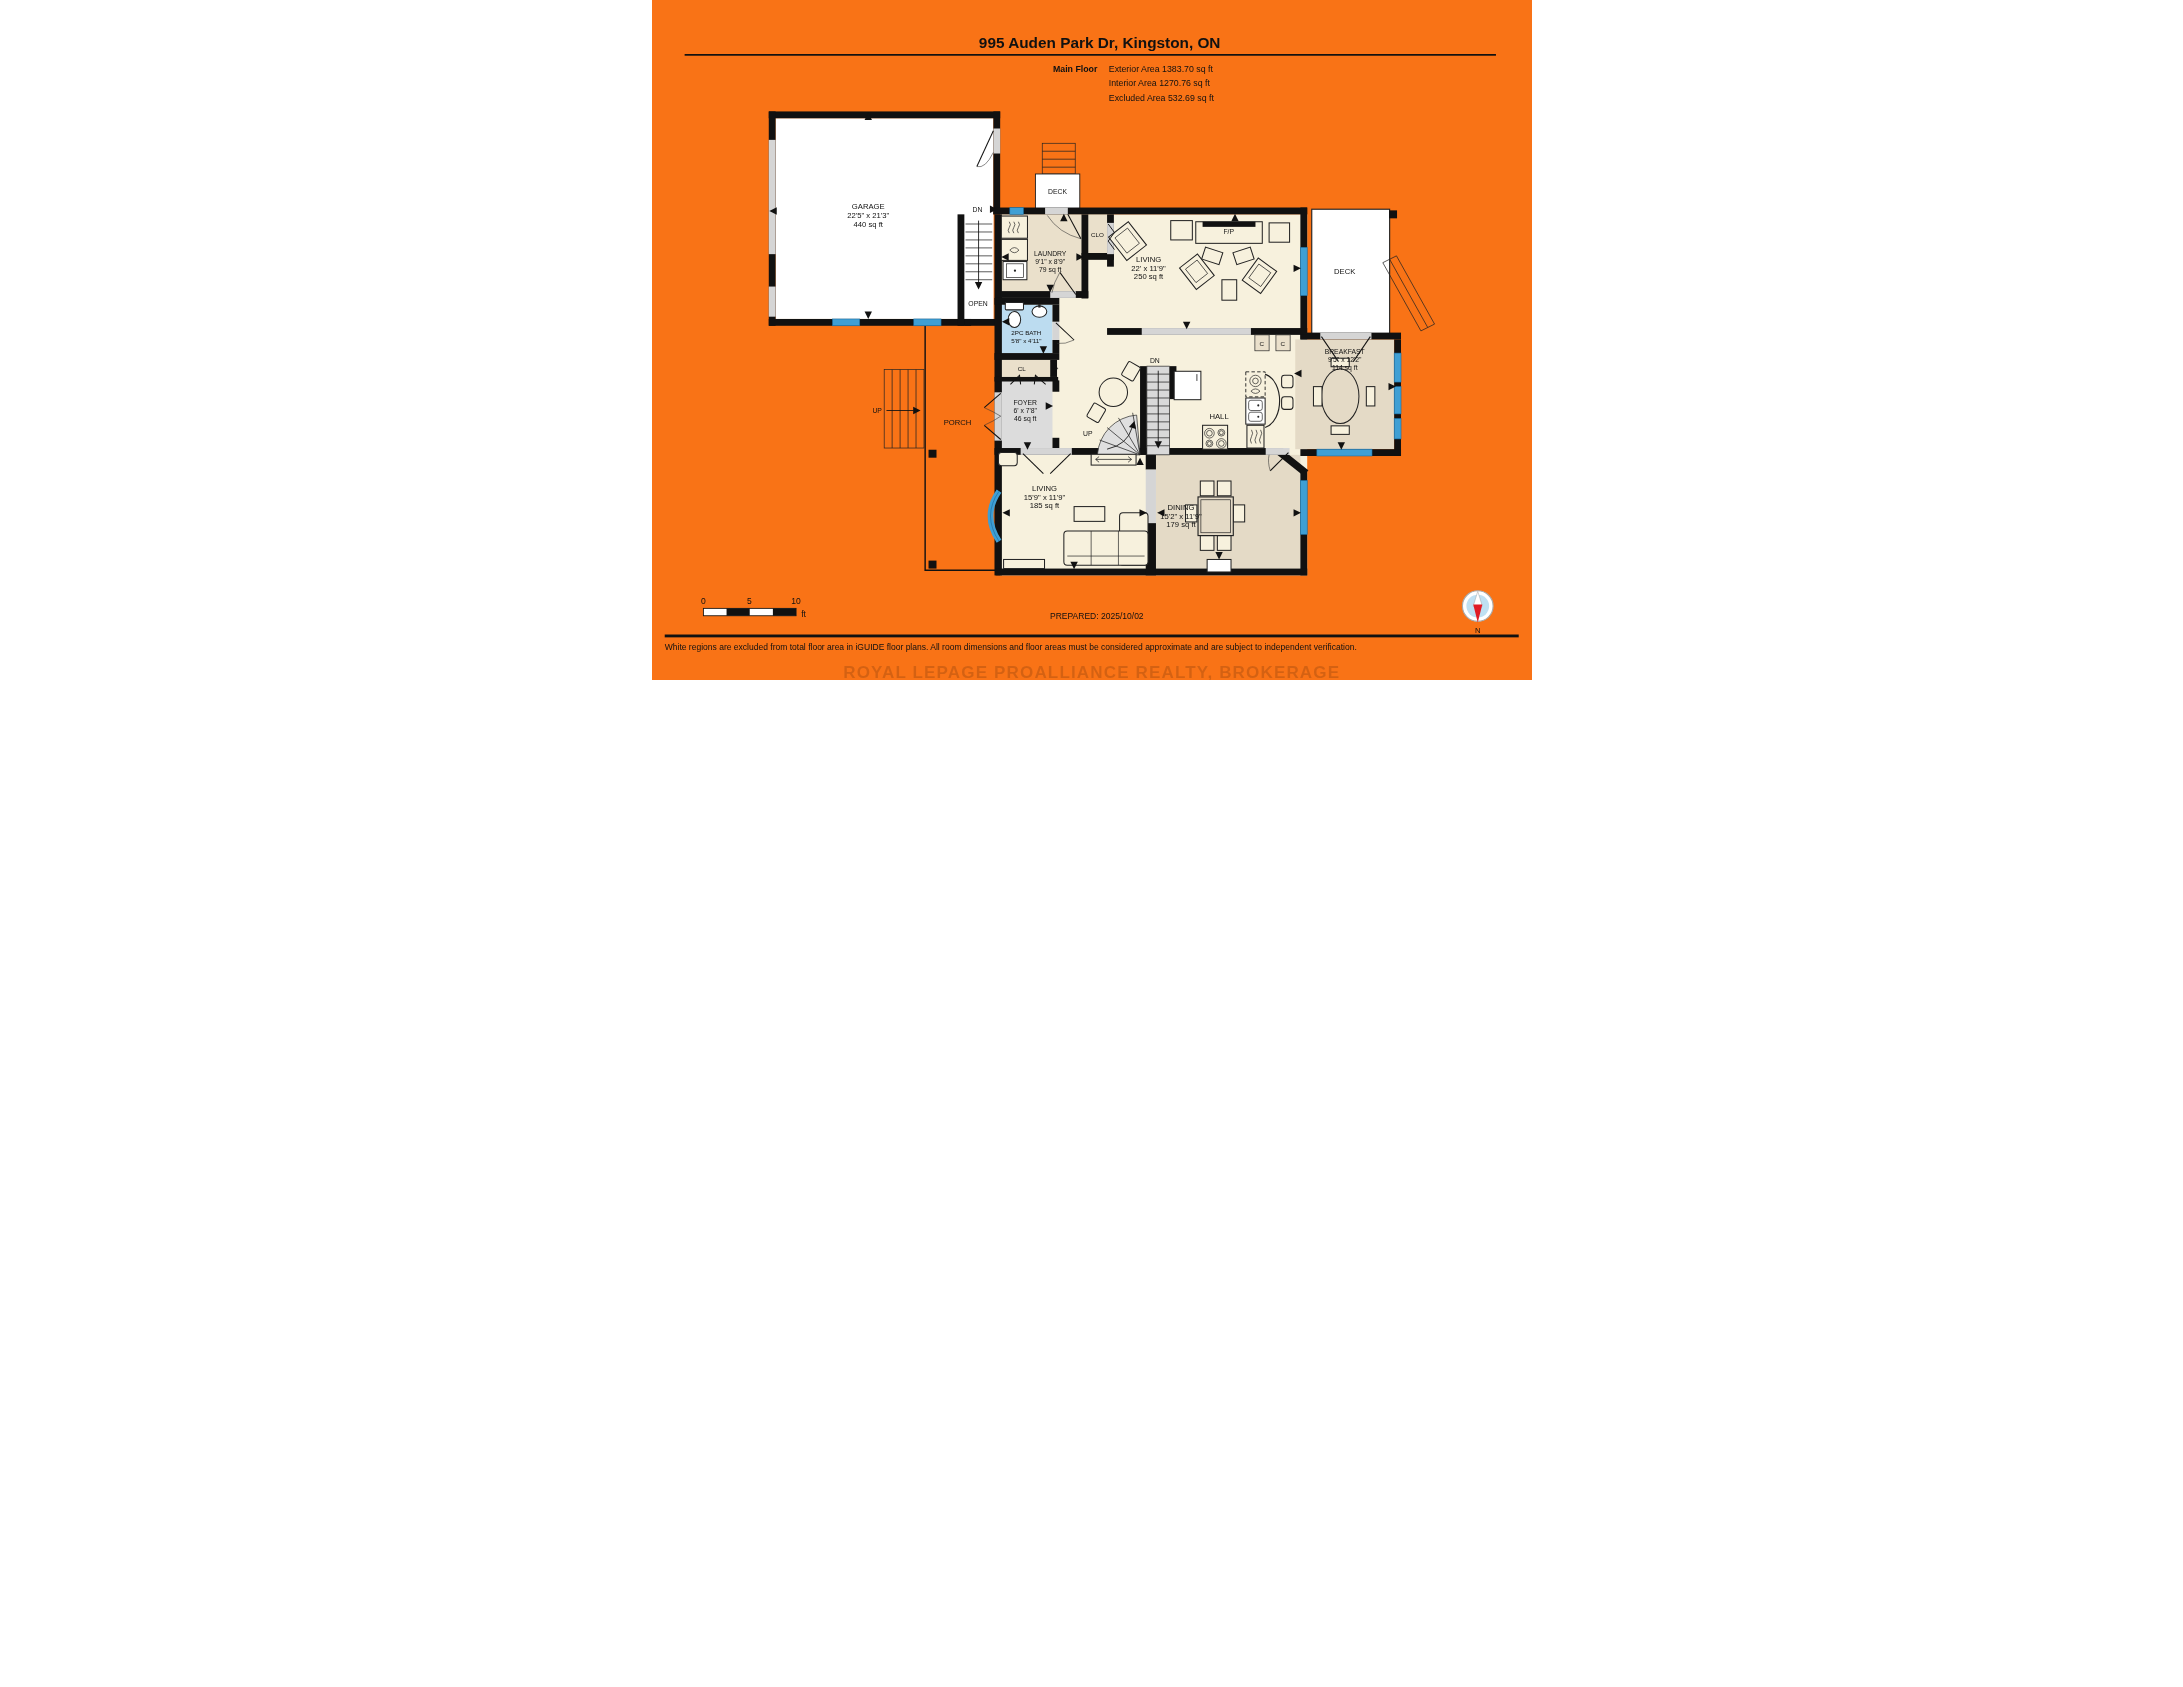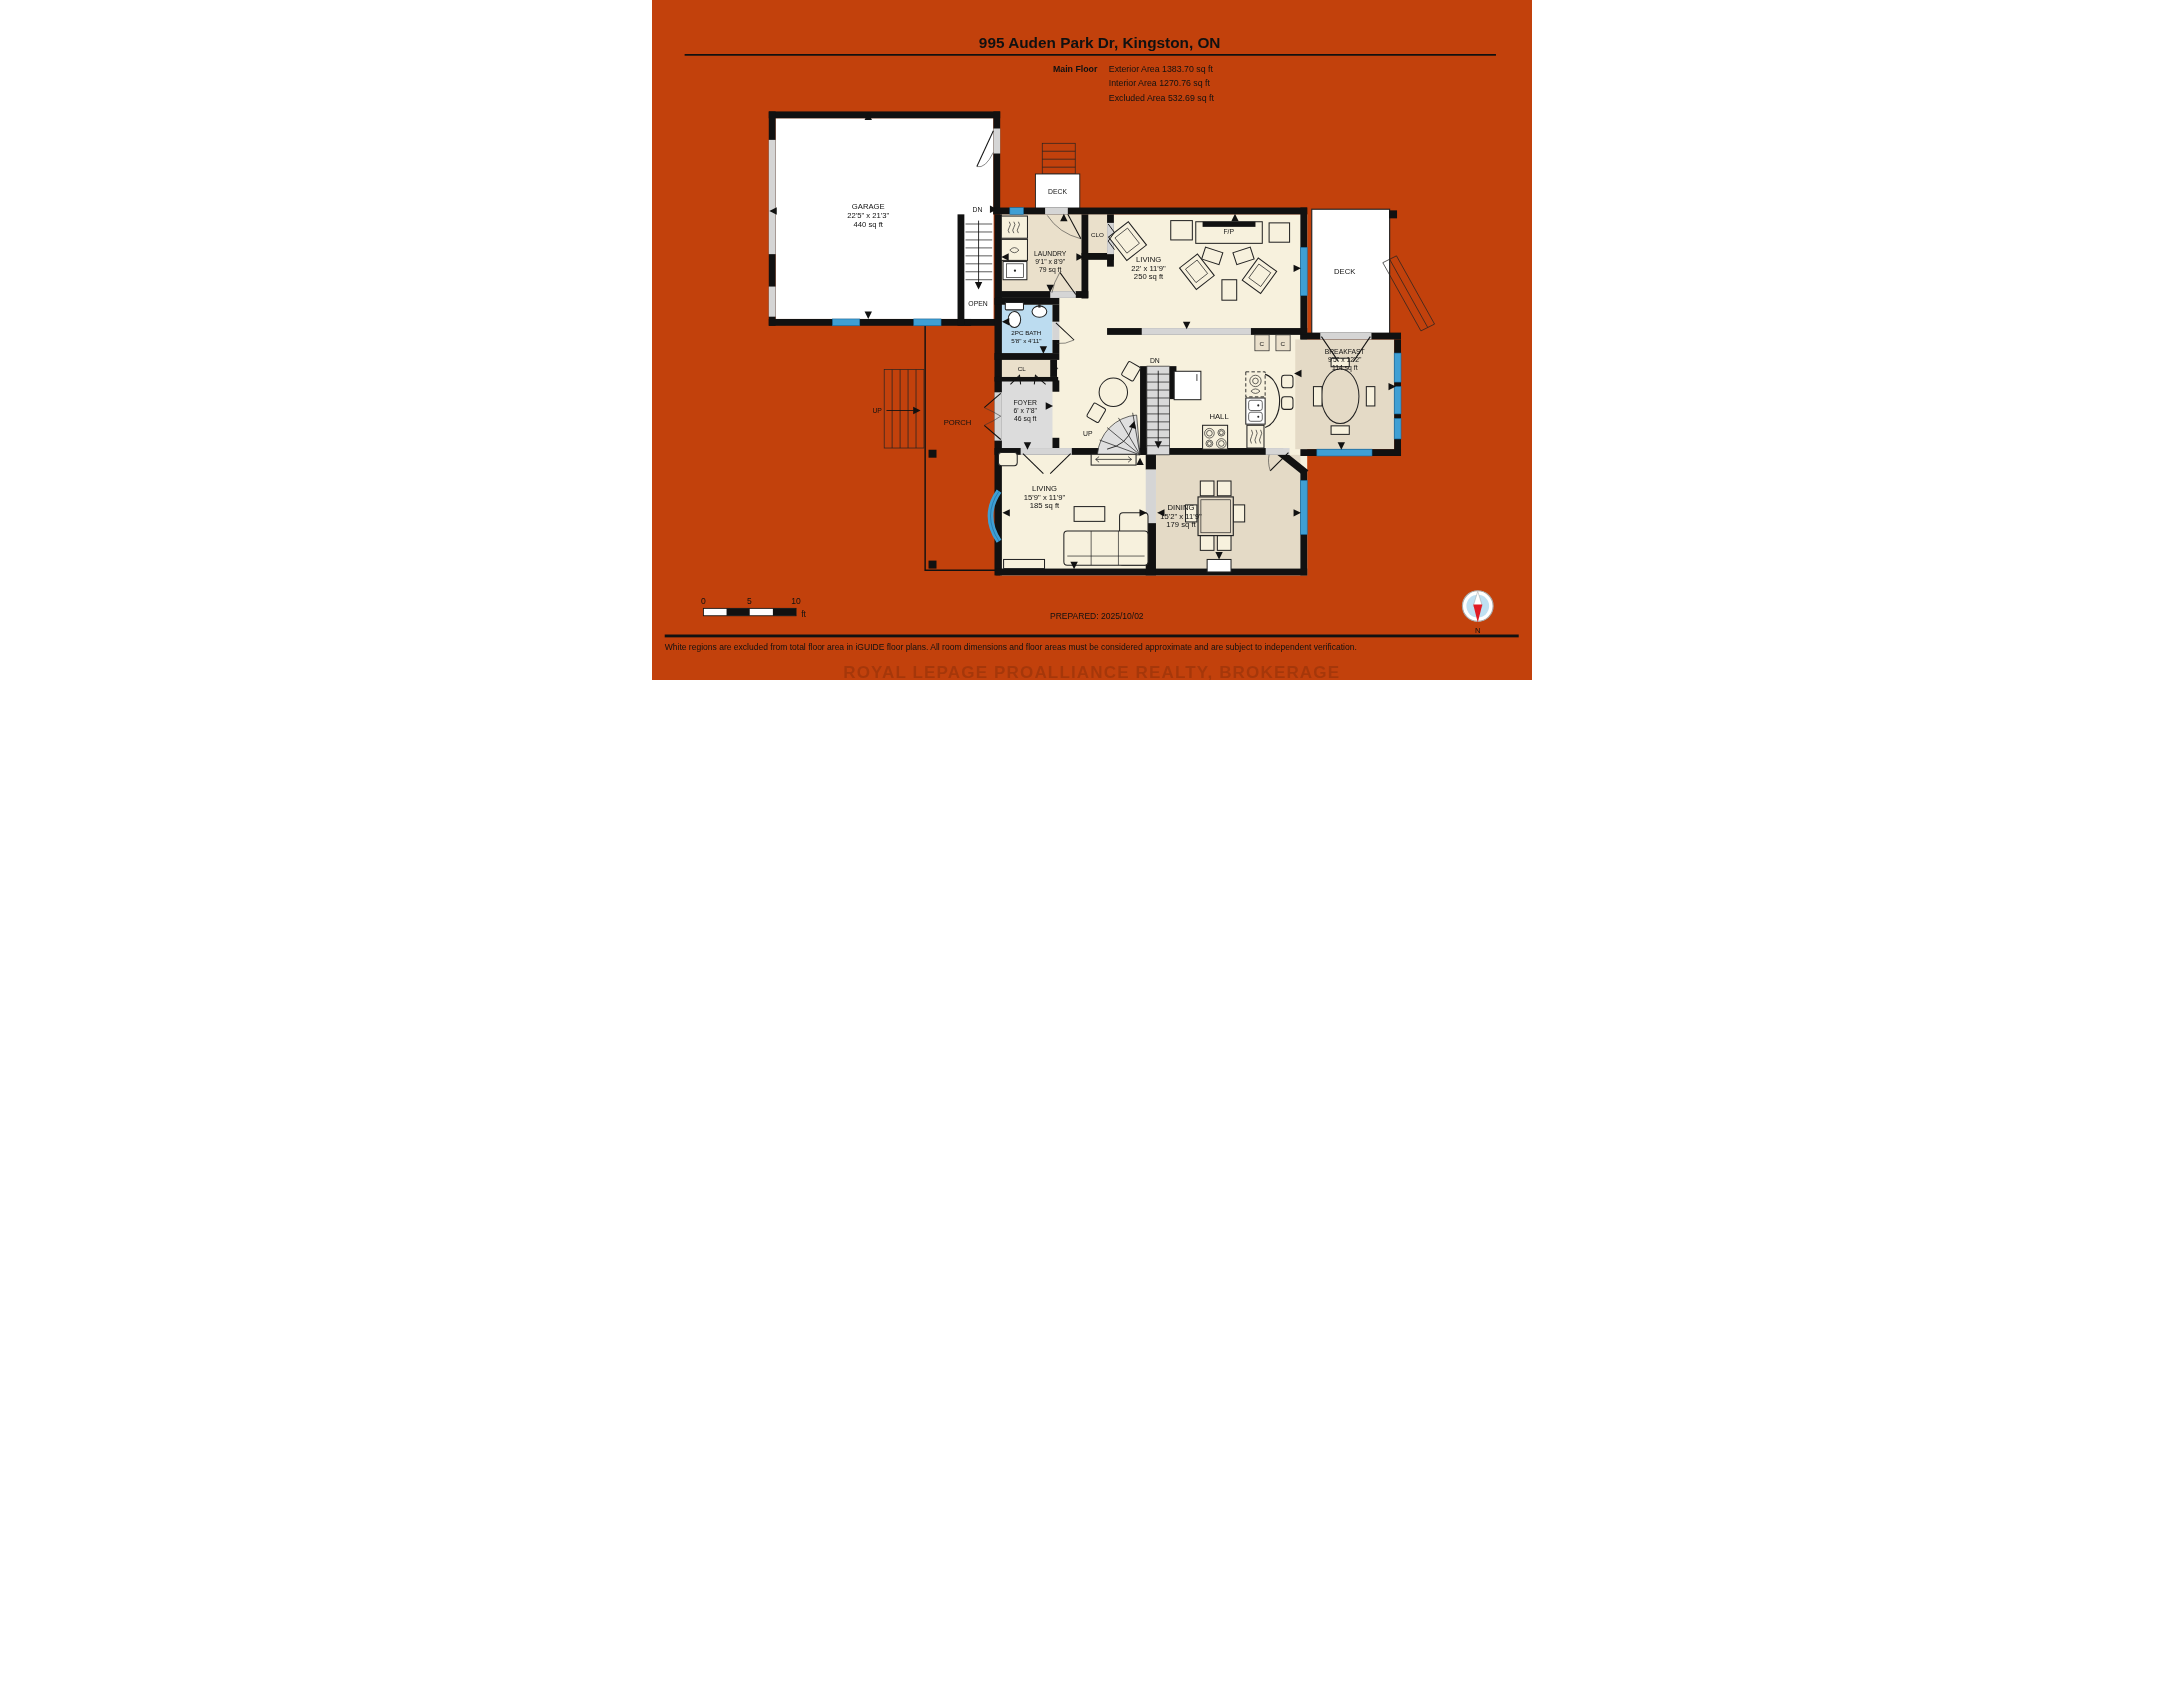--- a/index.html
+++ b/index.html
@@ -3,21 +3,21 @@
 <meta charset="utf-8">
 <style>
   :root{
     --wall:#111111; --cream:#f7f1dd; --tan:#eae0cb; --tan_dark:#e4dac6;
     --gray_room:#dcdcdc; --door:#d5d5d5; --bath_blue:#bcdcf0;
     --window_blue:#3f9fd4; --window_dark:#1d6fa3; --accent_red:#e01b24;
     --stair_gray:#d9d9d9;
   }
   html,body{margin:0;padding:0;background:#ffffff;}
   body{font-family:"Liberation Sans", sans-serif;}
-  .page{width:880px;height:680px;margin:0 auto;position:relative;background:#c2410c;}
+  .page{width:880px;height:680px;margin:0 auto;position:relative;background:#f97316;}
   svg{display:block;}
   text{fill:#111;}
   .w{fill:var(--wall);}
   .cream{fill:var(--cream);}
   .tan{fill:var(--tan);}
   .tand{fill:var(--tan_dark);}
   .grayroom{fill:var(--gray_room);}
   .door{fill:var(--door);}
   .bath{fill:var(--bath_blue);}
   .win{fill:var(--window_blue);}

